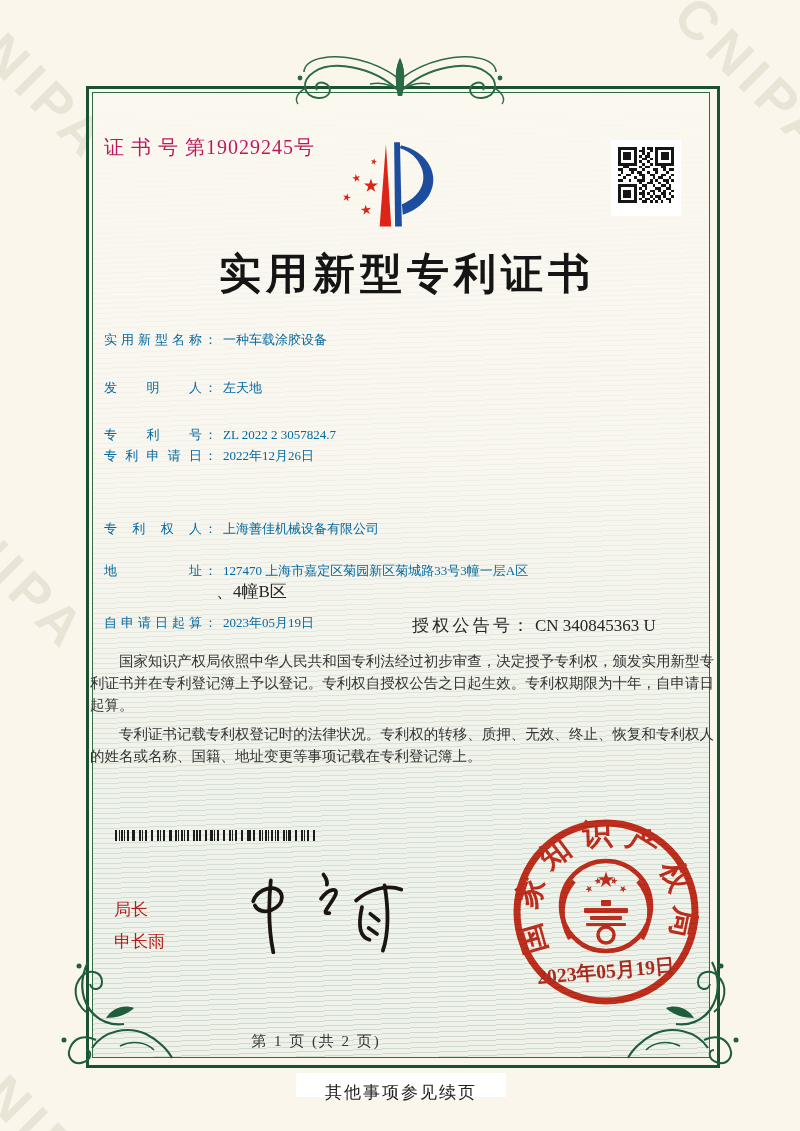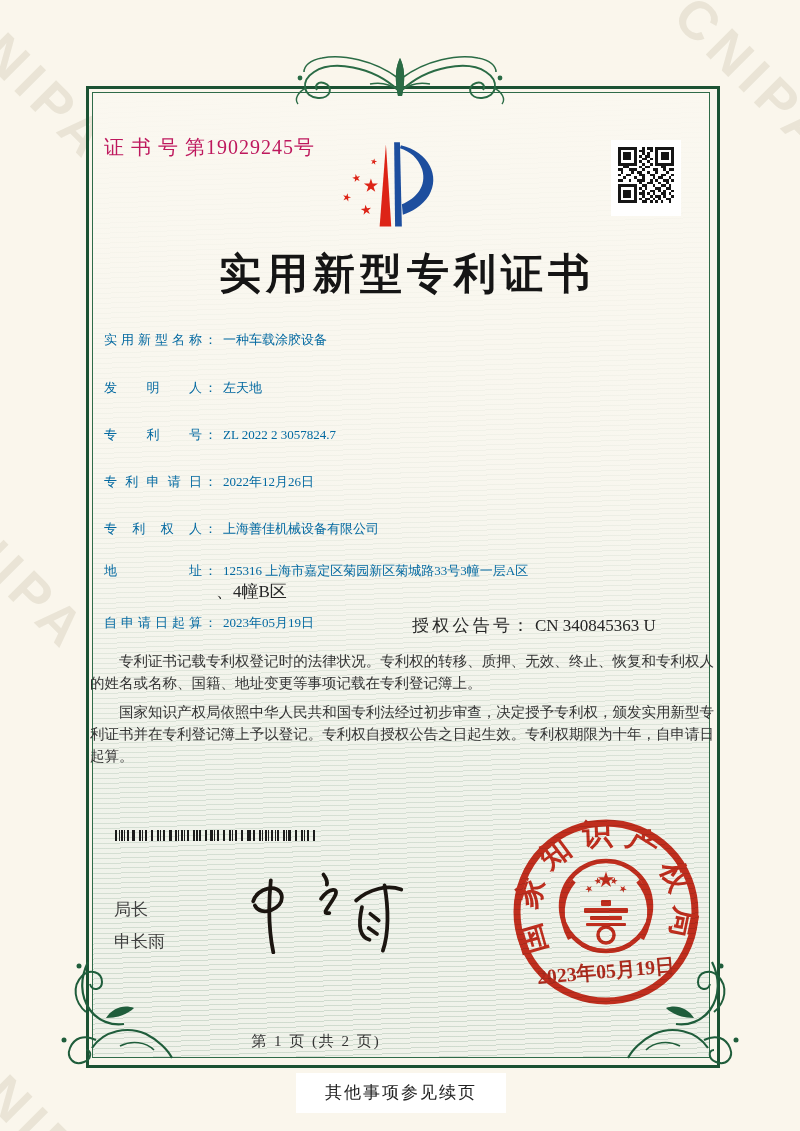--- a/index.html
+++ b/index.html
@@ -56,32 +56,32 @@
   .barcode{
     left:115px;top:830px;width:203px;height:11px;
     background-image:
       repeating-linear-gradient(90deg,#1c1c1c 0 2px,rgba(0,0,0,0) 2px 6px),
       repeating-linear-gradient(90deg,#1c1c1c 0 1px,rgba(0,0,0,0) 1px 9px),
       repeating-linear-gradient(90deg,rgba(0,0,0,0) 0 4px,#1c1c1c 4px 5px,rgba(0,0,0,0) 5px 13px);
   }
   .signer-title,.signer-name{
     position:absolute;left:114px;
     font-family:"Liberation Sans","DejaVu Sans",sans-serif;
-    font-size:17px;color:#404040;
+    font-size:17px;color:#b91c1c;
   }
   .signer-title{top:898px;}
   .signer-name{top:930px;}
   .signature-svg{left:236px;top:862px;}
   
   .seal{left:506px;top:812px;mix-blend-mode:multiply;opacity:0.93;}
   .seal text{font-family:"Liberation Serif","DejaVu Serif",serif;font-weight:bold;}
   
   .page-footer{left:0;top:1032px;width:632px;text-align:center;font-size:15px;letter-spacing:2px;color:#333;}
   .cont-note{
-    left:296px;top:1073px;width:210px;height:40px;background:#ffffff;
+    left:296px;top:1073px;width:210px;height:24px;background:#ffffff;
     text-align:center;line-height:40px;font-size:17px;letter-spacing:2px;color:#222;
   }
   .deco{left:0;top:0;pointer-events:none;}
 </style>
 </head>
 <body>
 
 <svg width="0" height="0" style="position:absolute" aria-hidden="true">
   <defs>
     <path id="st" d="M0,-1 L0.2245,-0.309 0.951,-0.309 0.363,0.118 0.5878,0.809 0,0.382 -0.5878,0.809 -0.363,0.118 -0.951,-0.309 -0.2245,-0.309 Z"></path>
@@ -147,40 +147,40 @@
 
 <div class="field-row" style="top:331px;">
   <span class="flabel">实用新型名称</span><span class="fcolon">：</span><span class="fvalue">一种车载涂胶设备</span>
 </div>
 <div class="field-row" style="top:379px;">
   <span class="flabel">发明人</span><span class="fcolon">：</span><span class="fvalue">左天地</span>
 </div>
 <div class="field-row" style="top:426px;">
   <span class="flabel">专利号</span><span class="fcolon">：</span><span class="fvalue">ZL 2022 2 3057824.7</span>
 </div>
-<div class="field-row" style="top:473px;">
+<div class="field-row" style="top:447px;">
   <span class="flabel">专利申请日</span><span class="fcolon">：</span><span class="fvalue">2022年12月26日</span>
 </div>
 <div class="field-row" style="top:520px;">
   <span class="flabel">专利权人</span><span class="fcolon">：</span><span class="fvalue">上海善佳机械设备有限公司</span>
 </div>
 <div class="field-row" style="top:562px;">
-  <span class="flabel">地址</span><span class="fcolon">：</span><span class="fvalue">125316 上海市嘉定区菊园新区菊城路33号3幢一层A区</span>
+  <span class="flabel">地址</span><span class="fcolon">：</span><span class="fvalue">127470 上海市嘉定区菊园新区菊城路33号3幢一层A区</span>
 </div>
 <div class="addr-line2">、4幢B区</div>
 <div class="field-row" style="top:614px;">
   <span class="flabel">自申请日起算</span><span class="fcolon">：</span><span class="fvalue">2023年05月19日</span>
 </div>
 <div class="grant2">
   <span class="flabel">授权公告号</span><span class="fcolon">：</span><span class="fvalue">CN 340845363 U</span>
 </div>
 
 <div class="body-text">
+  <p>国家知识产权局依照中华人民共和国专利法经过初步审查，决定授予专利权，颁发实用新型专利证书并在专利登记簿上予以登记。专利权自授权公告之日起生效。专利权期限为十年，自申请日起算。</p>
   <p>专利证书记载专利权登记时的法律状况。专利权的转移、质押、无效、终止、恢复和专利权人的姓名或名称、国籍、地址变更等事项记载在专利登记簿上。</p>
-  <p>国家知识产权局依照中华人民共和国专利法经过初步审查，决定授予专利权，颁发实用新型专利证书并在专利登记簿上予以登记。专利权自授权公告之日起生效。专利权期限为十年，自申请日起算。</p>
 </div>
 
 <div class="abs barcode"></div>
 
 <div class="signer-title">局长</div>
 <div class="signer-name">申长雨</div>
 
 <svg class="abs signature-svg" width="180" height="92" viewBox="0 0 200 110">
   <g fill="none" stroke="#1b1510" stroke-width="4.5" stroke-linecap="round" stroke-linejoin="round">
     <path d="M34,22 C31,52 32,84 37,108"></path>

